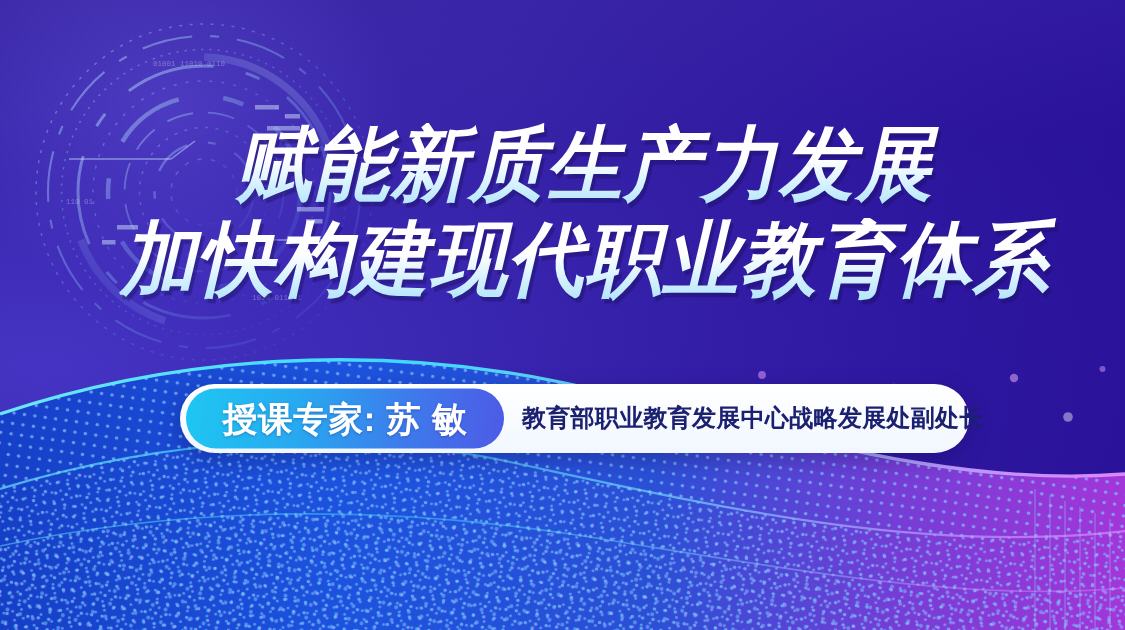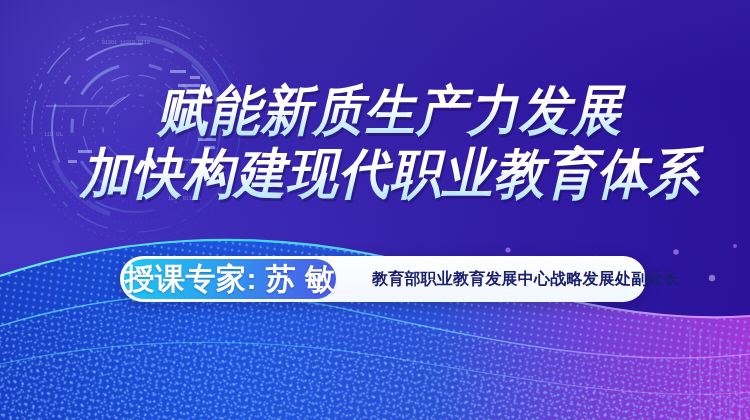--- a/index.html
+++ b/index.html
@@ -122,37 +122,36 @@
     width: 212px;
     height: 40px;
     border-radius: 20px;
     background: linear-gradient(96deg, #1ec7f2 0%, #28a8f0 36%, #3d7cec 68%, #4d5ae6 100%);
     display: flex;
     align-items: center;
     justify-content: center;
   }
   .speaker-pill-label {
     color: #ffffff;
-    font-size: 30px;
+    font-size: 23px;
     font-weight: 700;
     letter-spacing: 0.5px;
     text-shadow: 0 1px 2px rgba(20,30,110,0.30);
     white-space: nowrap;
   }
   .speaker-affiliation {
     position: absolute;
     left: 228px;
     right: 14px;
     text-align: center;
     color: #1b2070;
     font-size: 16px;
     font-weight: 700;
     letter-spacing: 0.2px;
     white-space: nowrap;
-    margin-left: 24px;
   }
 </style>
 </head>
 <body>
 
 <div class="banner">
 
   <div class="bg-base"></div>
   <div class="bg-right-wash"></div>
   <div class="bg-topleft-glow"></div>

